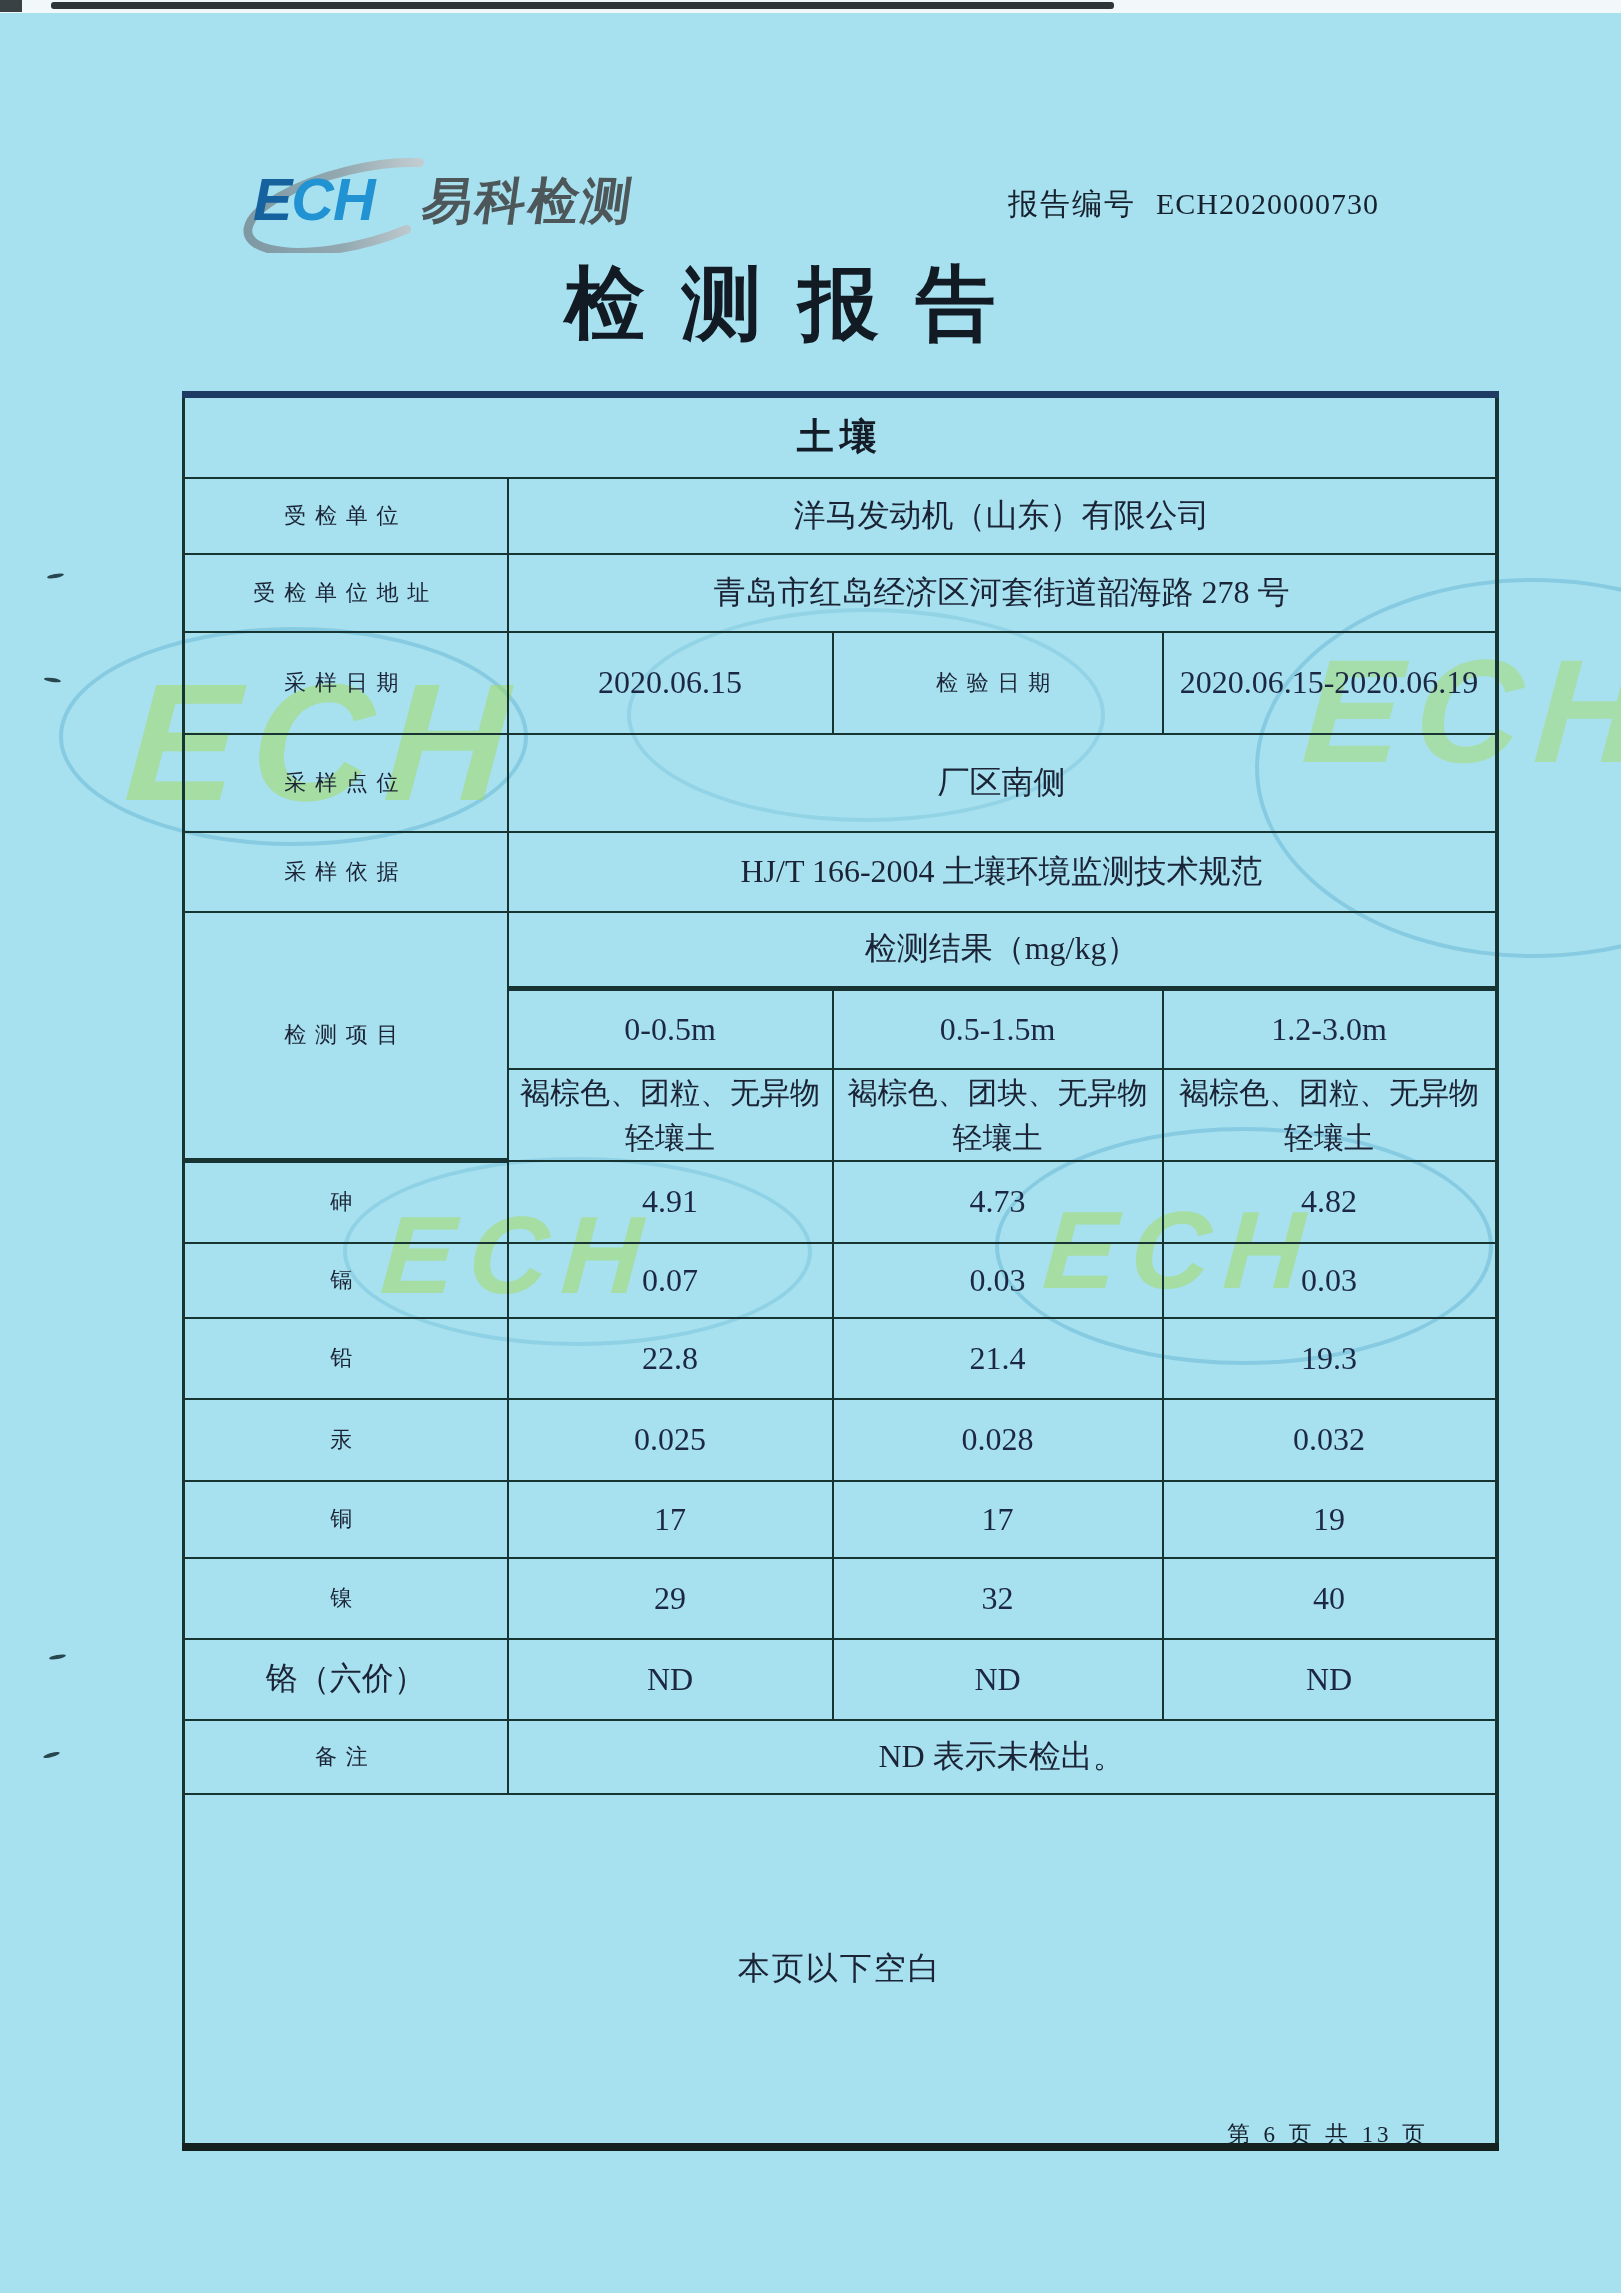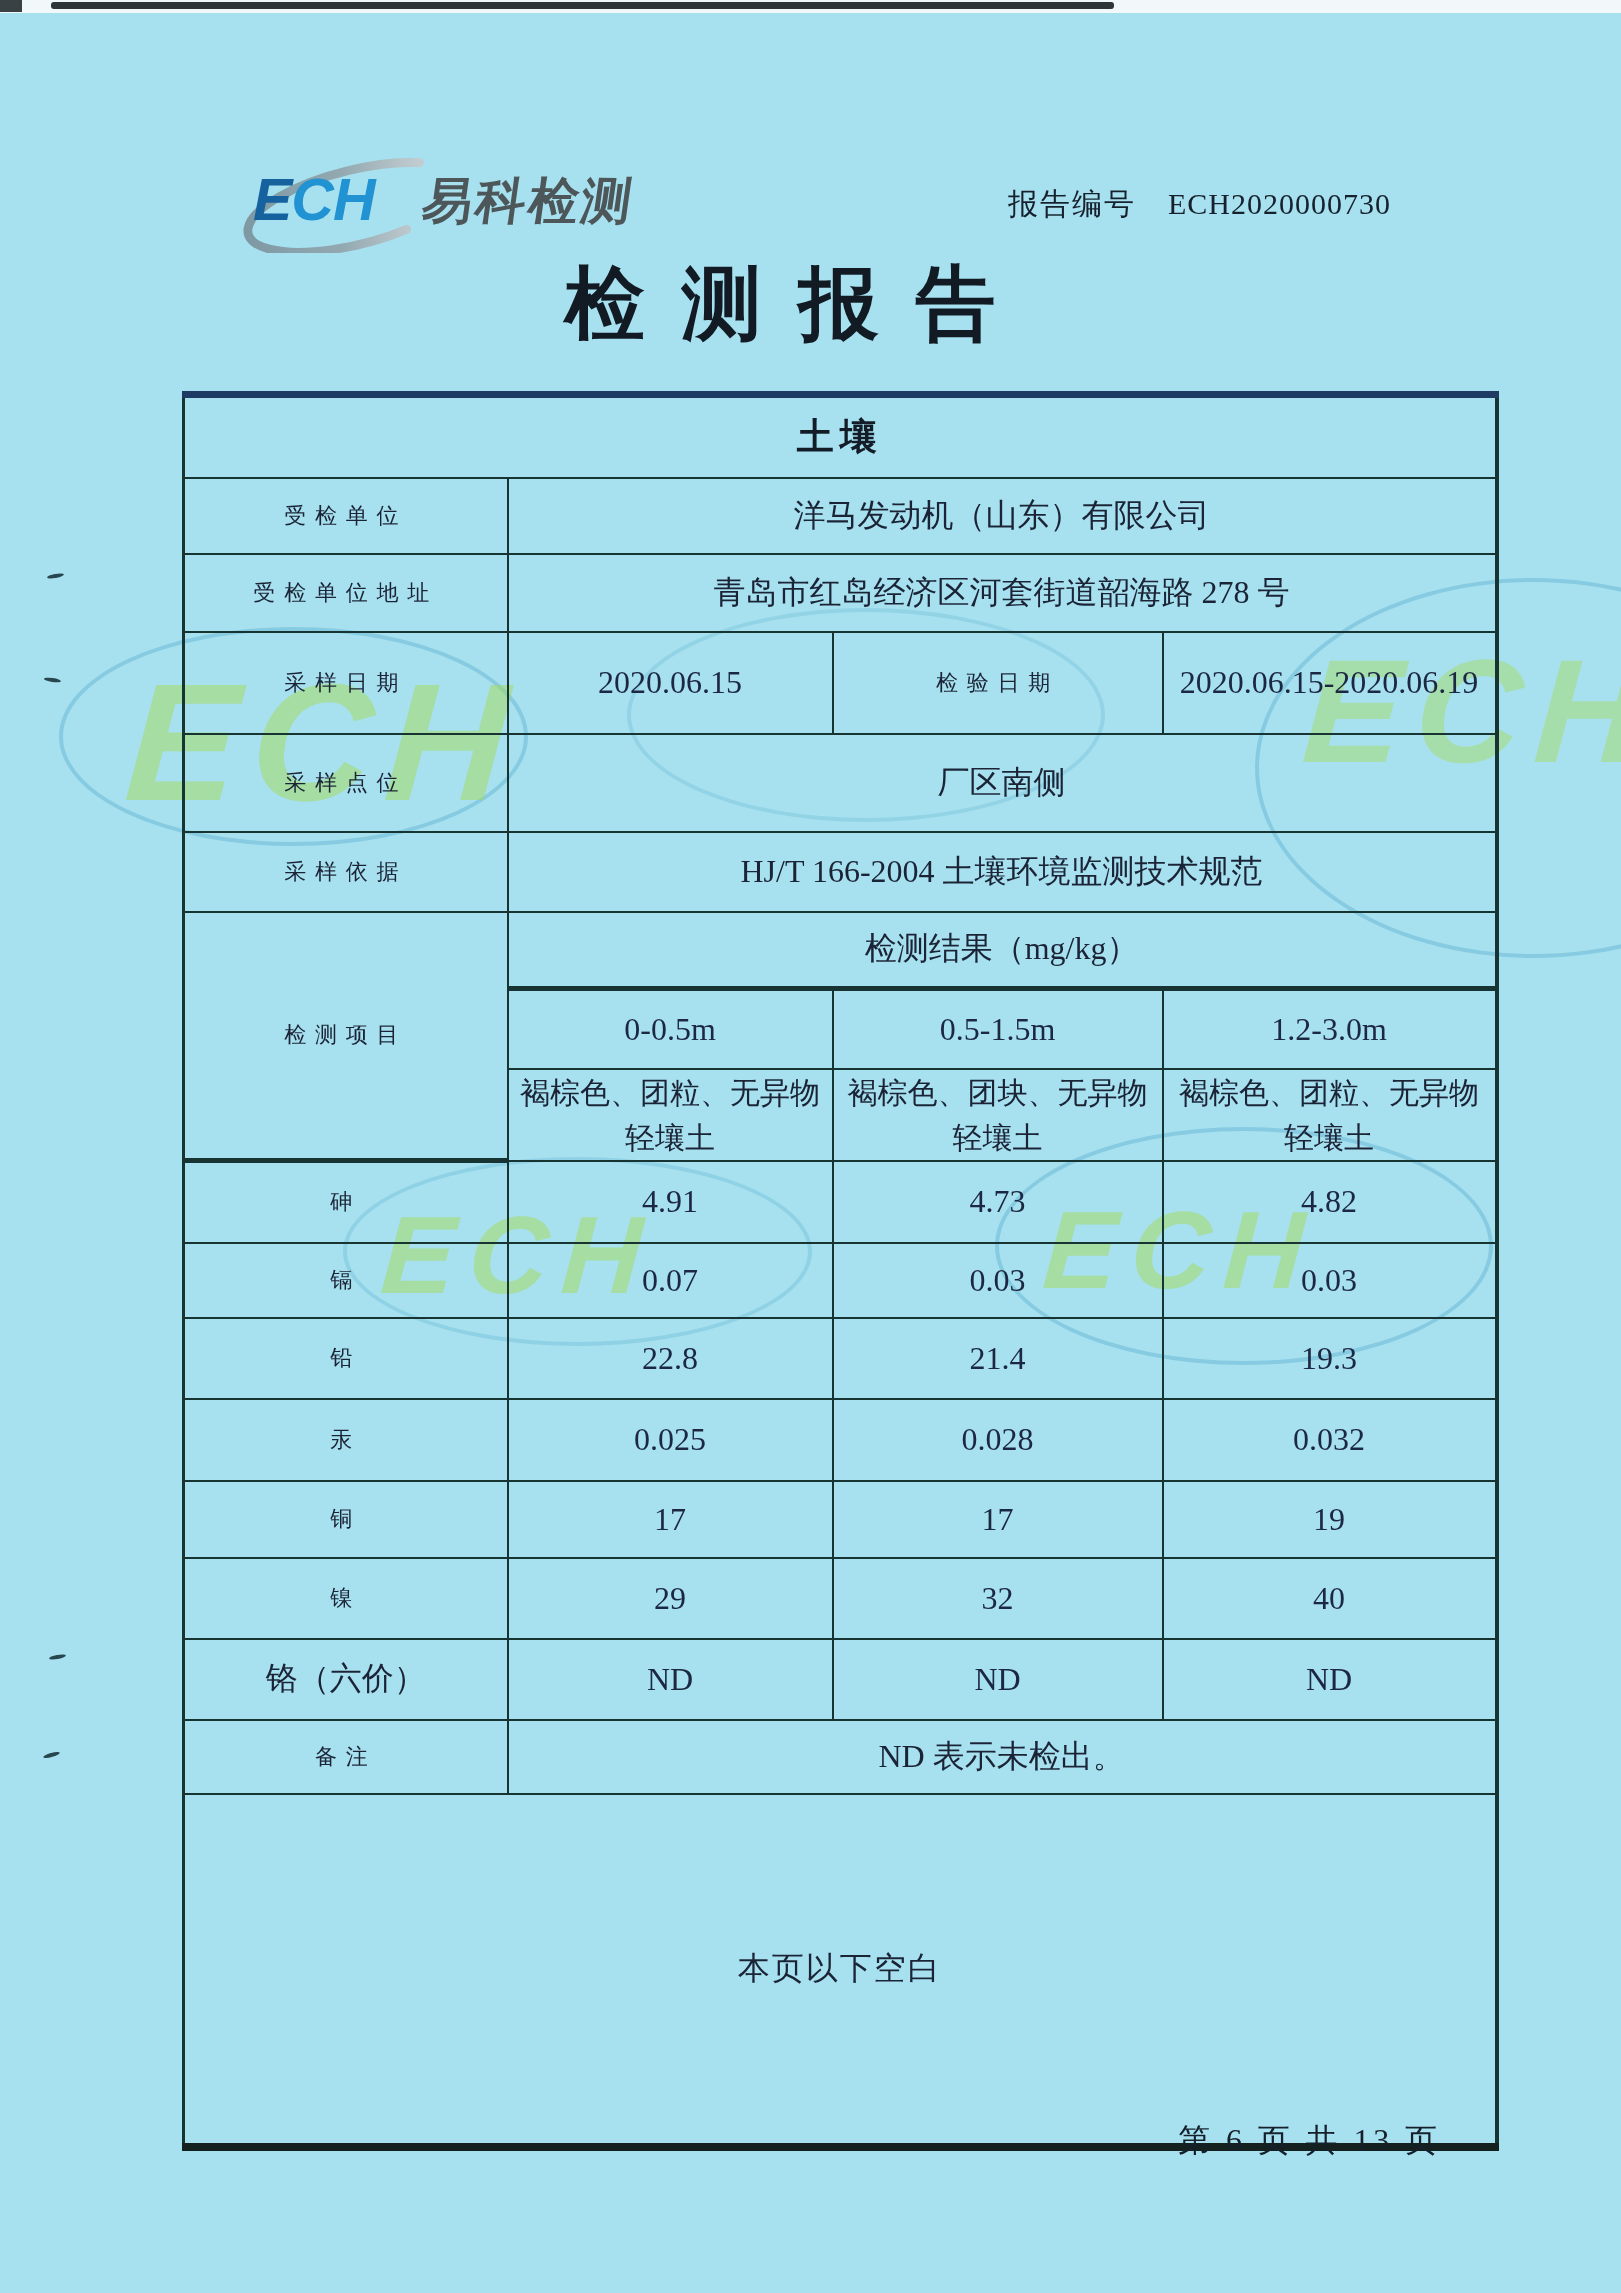--- a/index.html
+++ b/index.html
@@ -56,21 +56,21 @@
   .logo-ech .lc{color:#2193d2;}
   .logo-ech .lh{color:#2193d2;}
   .logo-cn{
     position:absolute;left:227px;top:31px;
     font-family:"Liberation Sans","DejaVu Sans",sans-serif;
     font-weight:900;font-size:50px;line-height:1;
     color:#4d5659;letter-spacing:2.9px;
     transform:skewX(-8deg);
   }
   .report-no{position:absolute;left:1008px;top:184px;z-index:2;font-size:30px;letter-spacing:2px;color:#17212e;}
-  .report-no .num{margin-left:32px;letter-spacing:1px;}
+  .report-no .num{margin-left:20px;letter-spacing:1px;}
   
   .doc-title{
     position:absolute;left:0;top:251px;width:1621px;z-index:2;
     padding-right:61px;box-sizing:border-box;
     text-align:center;
     font-size:80px;font-weight:bold;
     letter-spacing:37px;text-indent:37px;
     color:#121a24;
   }
   
@@ -97,22 +97,22 @@
   td.val{font-size:32px;}
   td.num{font-size:32px;color:#1c2742;}
   tr.results-hdr td{border-bottom-width:5.9px;}
   td.desc{font-size:30px;line-height:1.5;padding:3.9px 3.9px;}
   td.blank-cell{
     text-align:left;vertical-align:top;
     padding:9.8px 11.8px;font-size:32px;letter-spacing:2px;
   }
   
   .footer{
-    position:absolute;right:180px;top:2119px;z-index:2;
-    font-size:32px;letter-spacing:3.9px;color:#15202c;
+    position:absolute;right:192px;top:2119px;z-index:2;
+    font-size:23px;letter-spacing:3.9px;color:#15202c;
   }
 </style>
 </head>
 <body>
 
 <div class="page">
 
   <div class="scan-top"></div>
   <div class="scan-streak"></div>
   <div class="scan-corner"></div>

